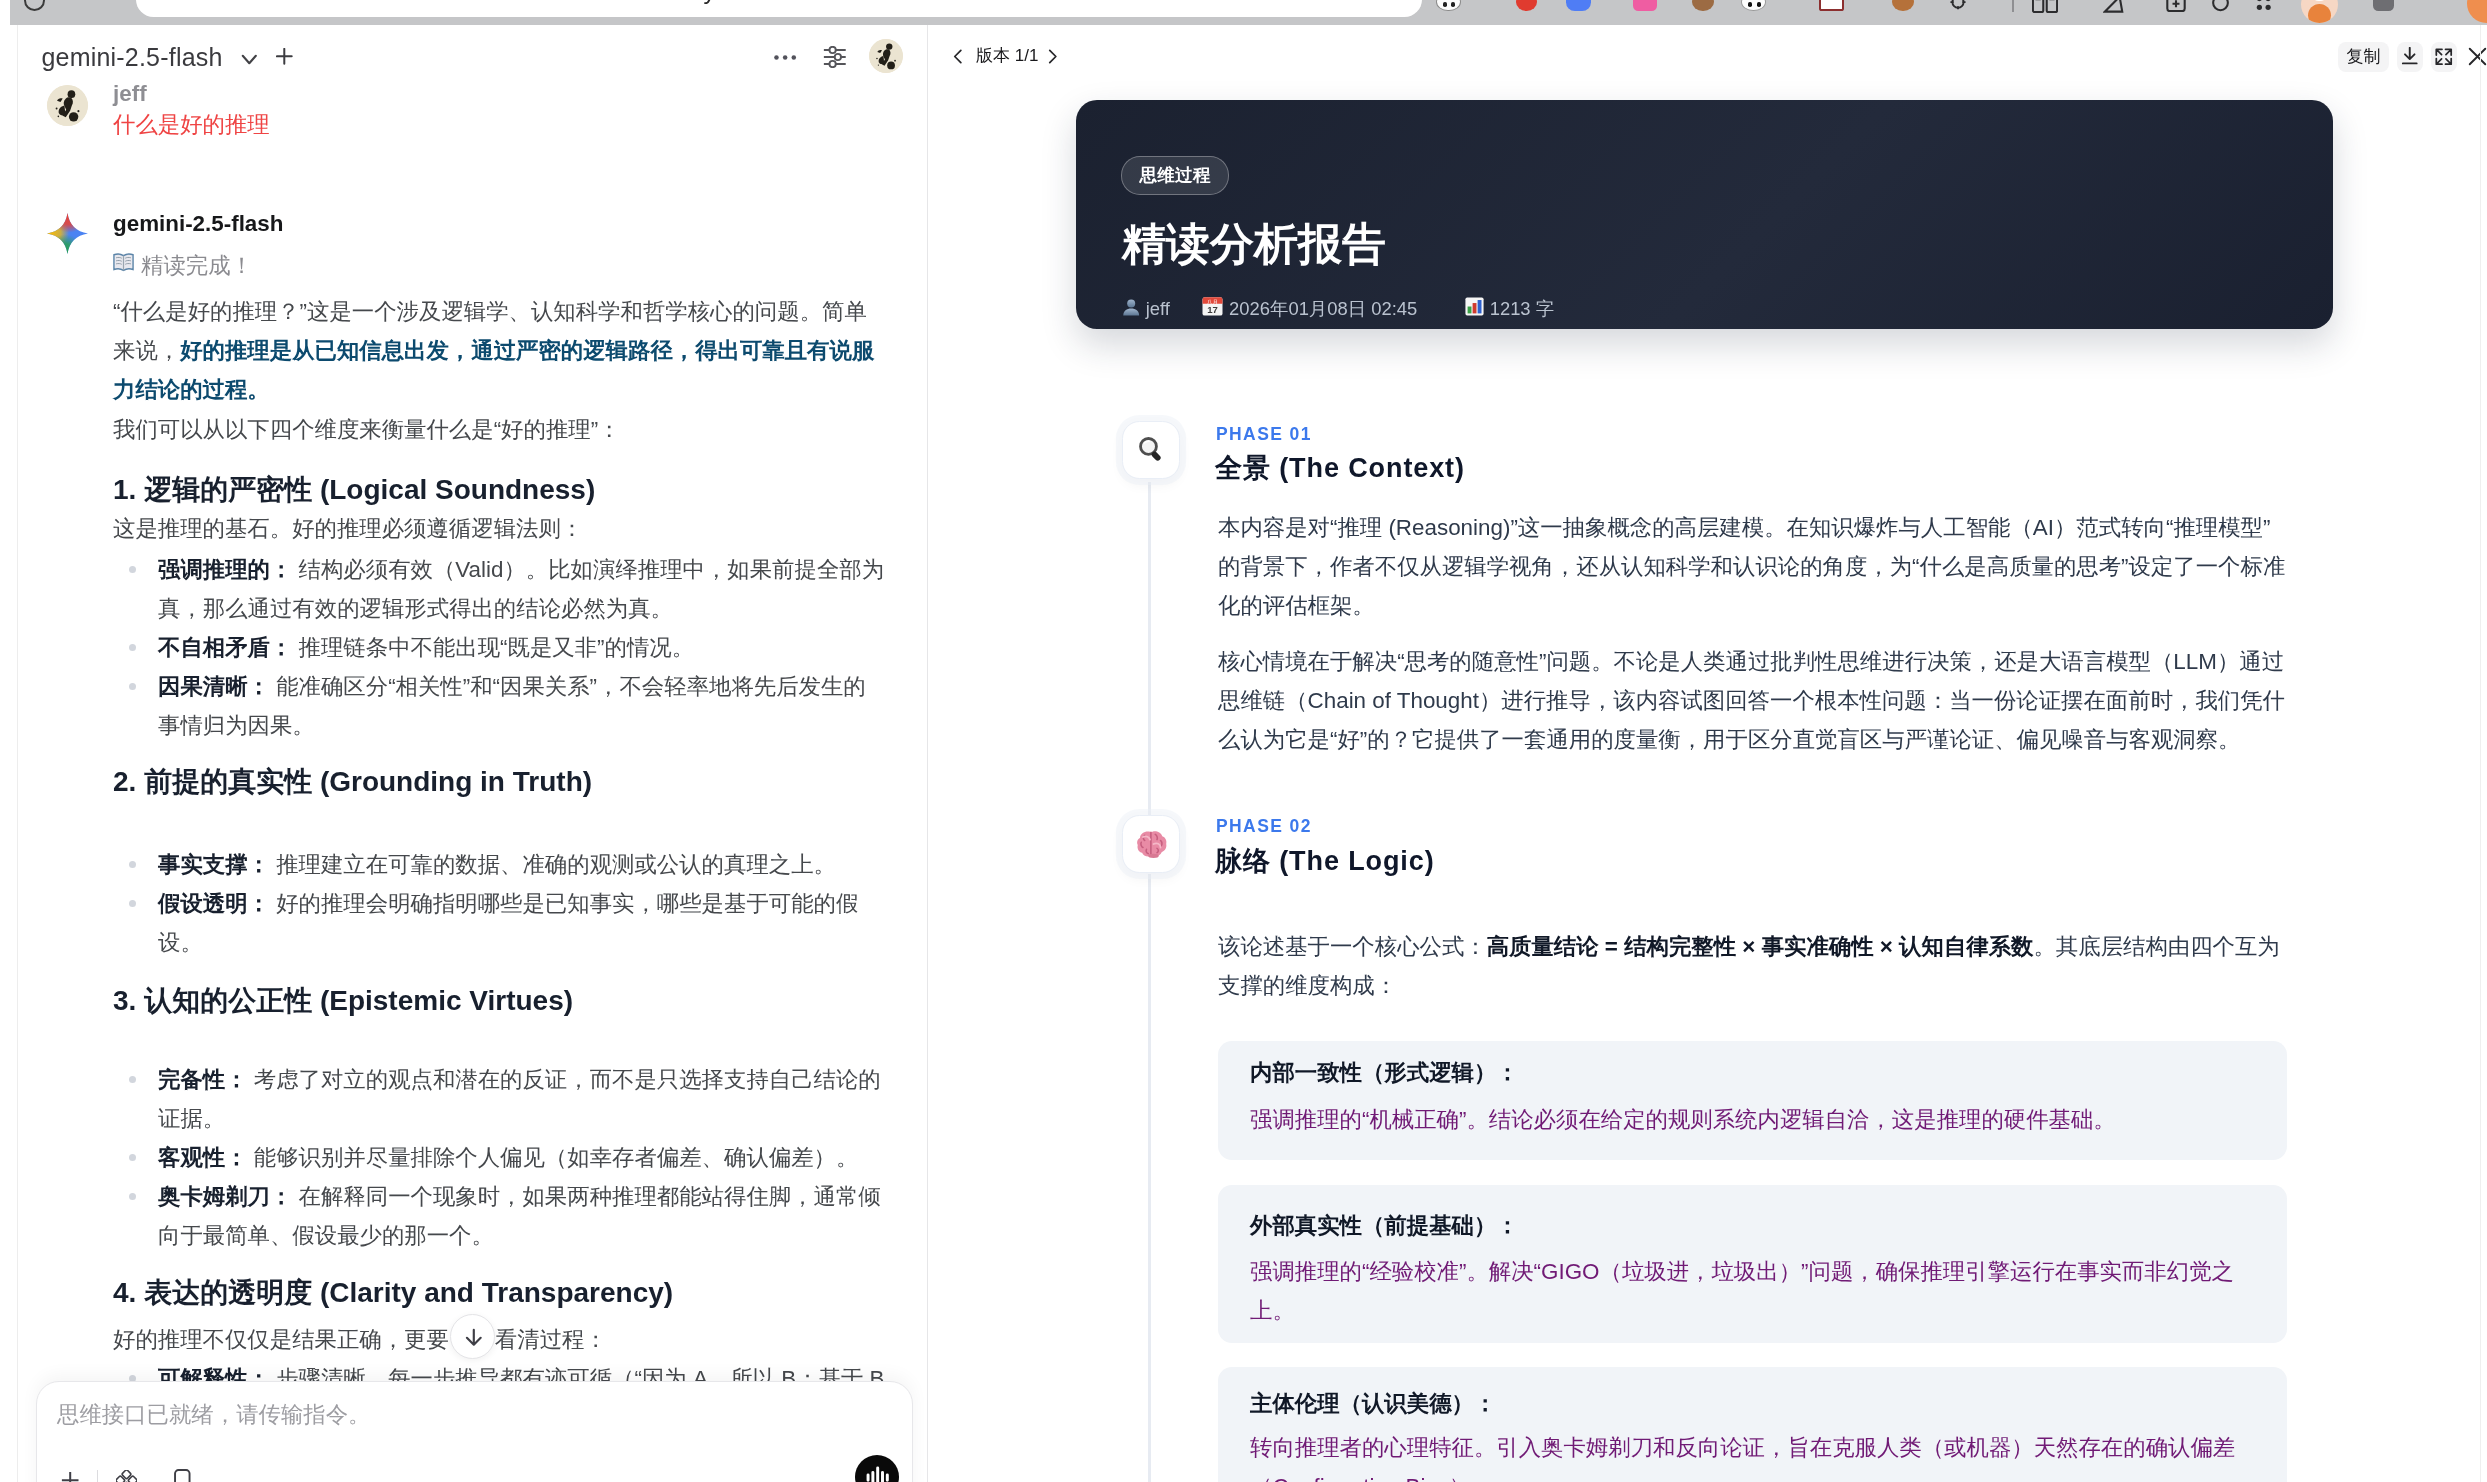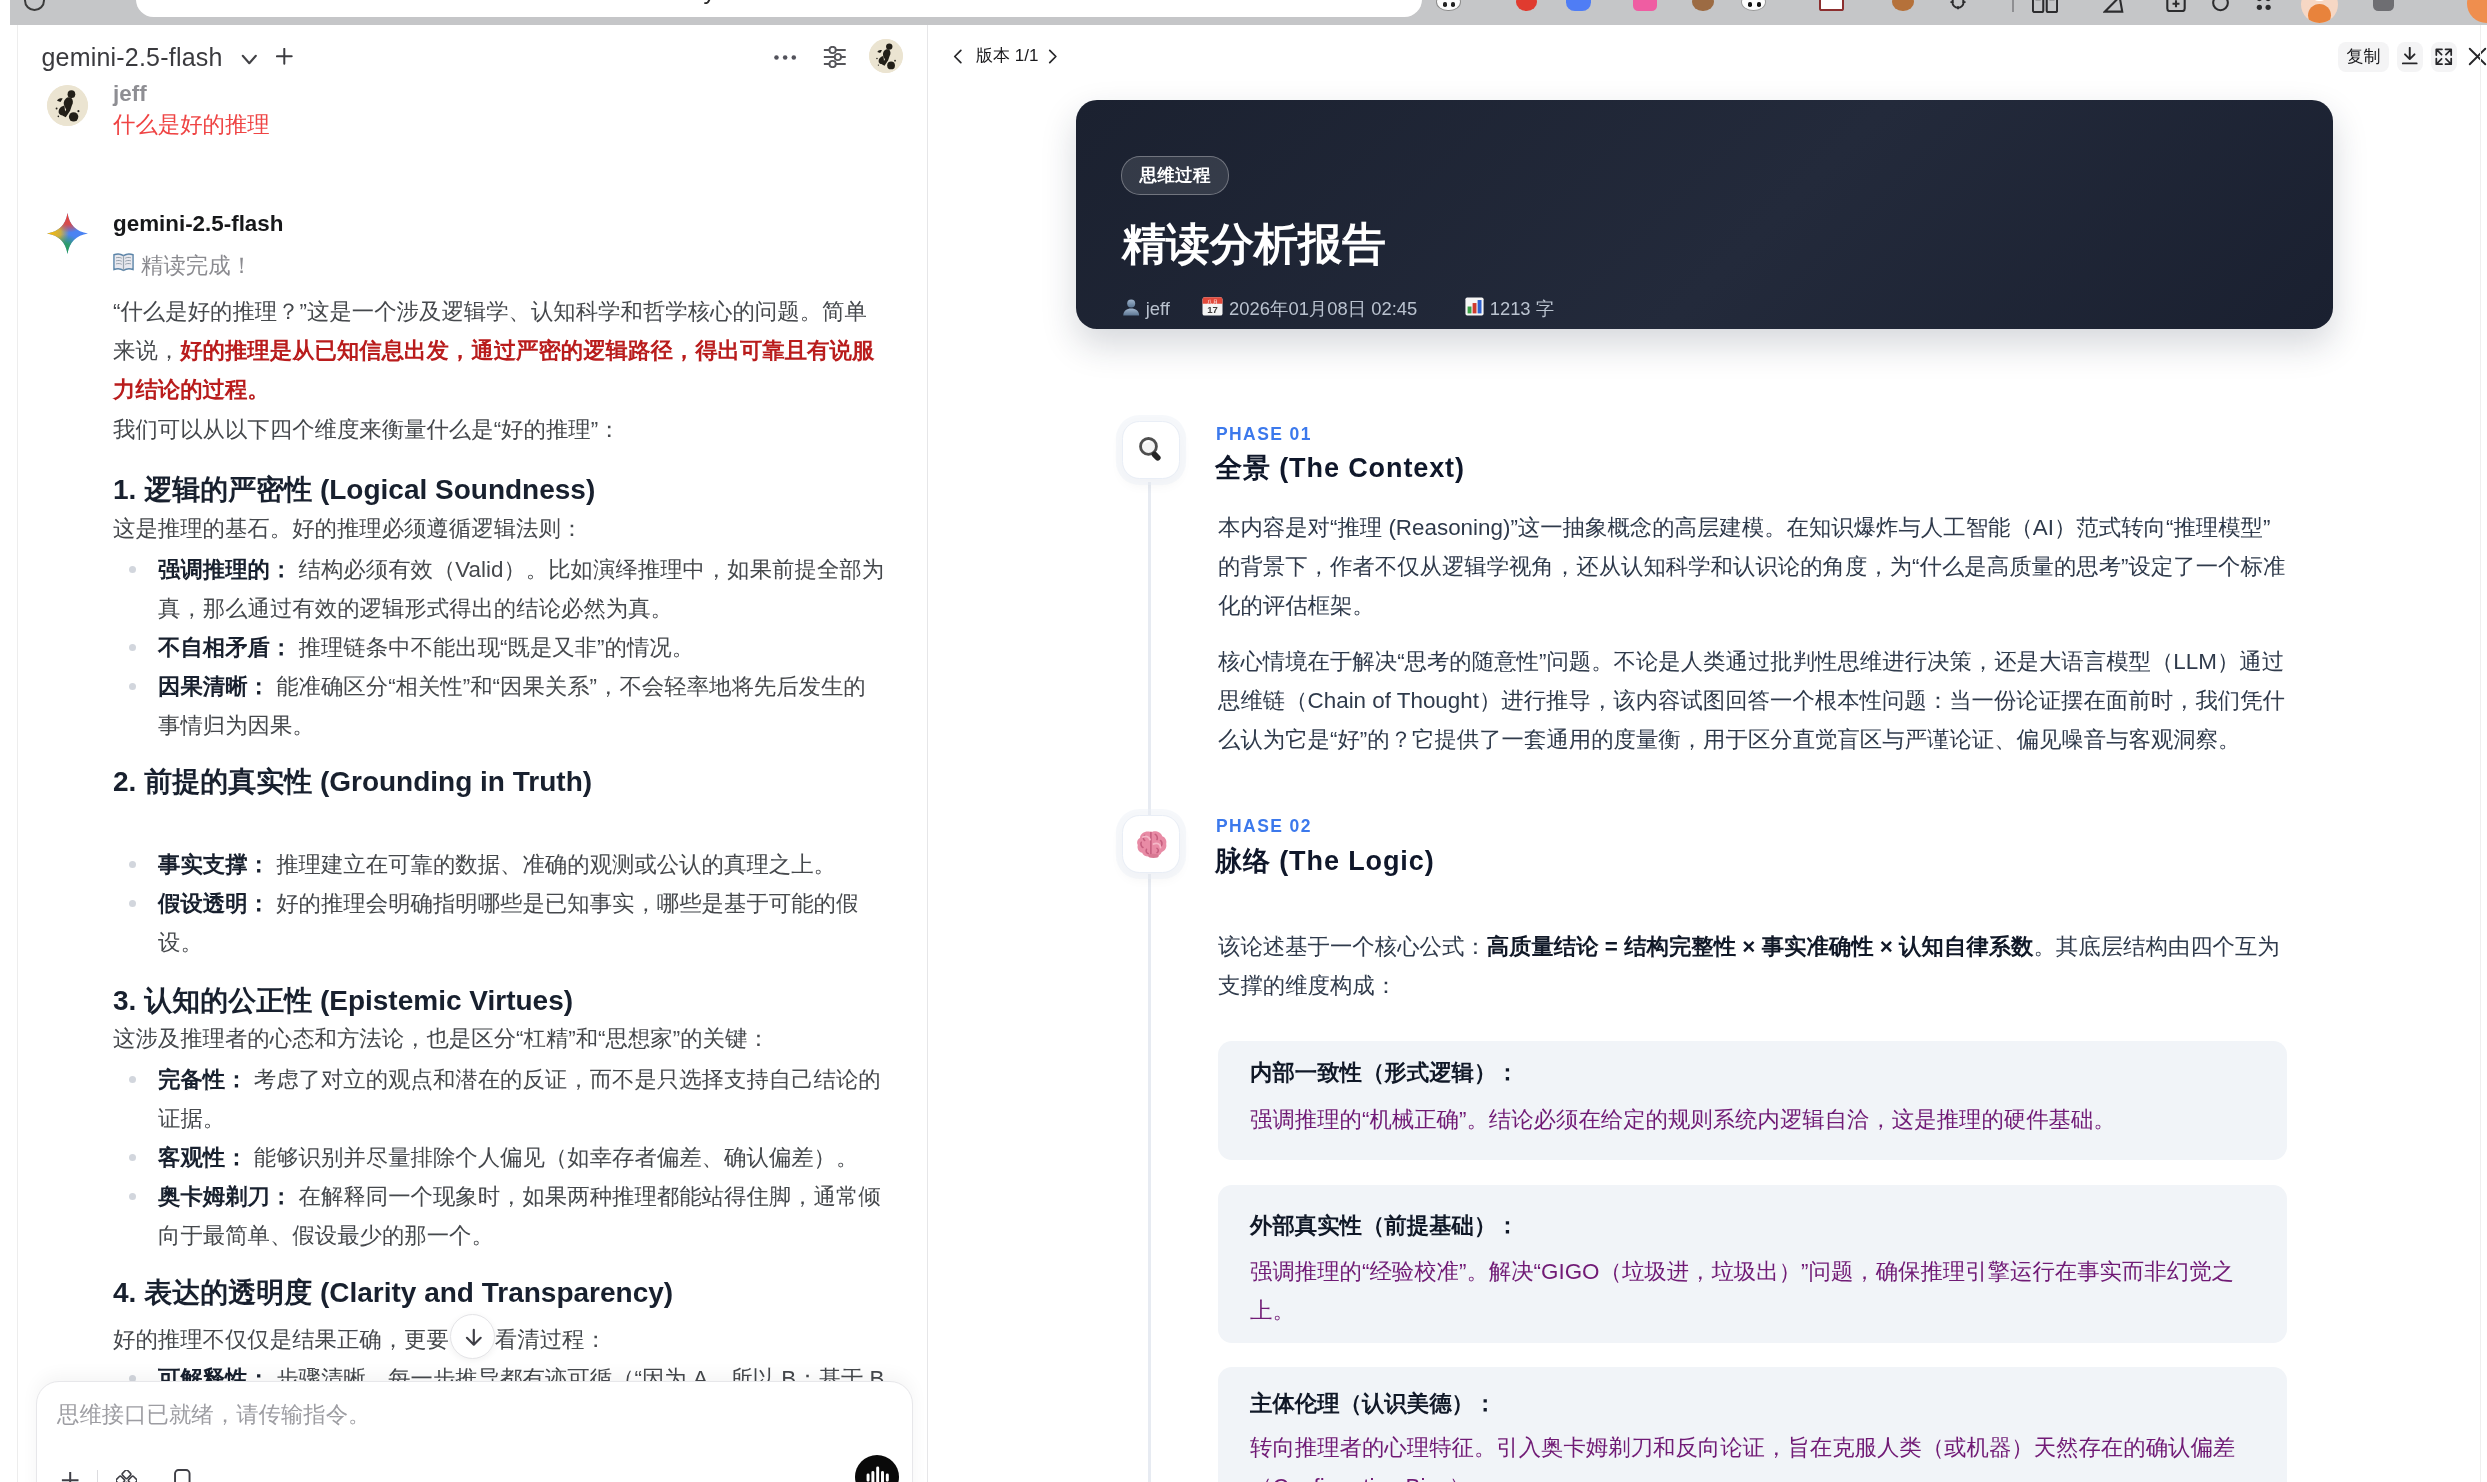--- a/index.html
+++ b/index.html
@@ -19,21 +19,21 @@
 
 .ltitle{position:absolute;left:31.5px;top:43px;font-size:25px;font-weight:500;color:#3a3a3e;letter-spacing:0.2px;}
 
 .avatar{position:absolute;border-radius:50%;background:#ece5d2;overflow:hidden;}
 
 .uname{position:absolute;left:103px;font-size:22.4px;font-weight:600;color:#8e8e93;}
 .msg{position:absolute;left:103px;font-size:22.4px;color:#ef4444;}
 
 
 .p{position:absolute;left:103px;width:788px;font-size:22.4px;line-height:39px;color:#45484c;}
-.p b,.p strong{color:#b91c1c;font-weight:700;}
+.p b,.p strong{color:#0c4a6e;font-weight:700;}
 .h3{position:absolute;left:103px;width:788px;font-size:28px;line-height:39px;font-weight:700;color:#18202e;}
 .ul{position:absolute;left:103px;width:788px;}
 .li{position:relative;padding-left:45px;font-size:22.4px;line-height:39px;color:#45484c;}
 .li b{color:#18202e;font-weight:700;}
 .li:before{content:"";position:absolute;left:15.8px;top:15.8px;width:7px;height:7px;border-radius:50%;background:#d2d6dd;}
 
 
 #scrollbtn{position:absolute;left:440px;top:1314px;width:45px;height:45px;border-radius:50%;background:#fff;border:0.9px solid #e4e4e7;box-shadow:0 1.8px 7px rgba(0,0,0,0.06);}
 #scrollbtn svg{position:absolute;left:10.5px;top:10.5px;}
 
@@ -225,21 +225,20 @@
     <div class="li"><b>因果清晰：</b> 能准确区分“相关性”和“因果关系”，不会轻率地将先后发生的<br>事情归为因果。</div>
   </div>
 
   <div class="h3" style="top:762px;">2. 前提的真实性 (Grounding in Truth)</div>
   <div class="ul" style="top:845px;">
     <div class="li"><b>事实支撑：</b> 推理建立在可靠的数据、准确的观测或公认的真理之上。</div>
     <div class="li"><b>假设透明：</b> 好的推理会明确指明哪些是已知事实，哪些是基于可能的假<br>设。</div>
   </div>
 
   <div class="h3" style="top:981px;">3. 认知的公正性 (Epistemic Virtues)</div>
-  <div class="p" style="top:1019px;">这涉及推理者的心态和方法论，也是区分“杠精”和“思想家”的关键：</div>
   <div class="ul" style="top:1060px;">
     <div class="li"><b>完备性：</b> 考虑了对立的观点和潜在的反证，而不是只选择支持自己结论的<br>证据。</div>
     <div class="li"><b>客观性：</b> 能够识别并尽量排除个人偏见（如幸存者偏差、确认偏差）。</div>
     <div class="li"><b>奥卡姆剃刀：</b> 在解释同一个现象时，如果两种推理都能站得住脚，通常倾<br>向于最简单、假设最少的那一个。</div>
   </div>
 
   <div class="h3" style="top:1273px;">4. 表达的透明度 (Clarity and Transparency)</div>
   <div class="p" style="top:1320px;">好的推理不仅仅是结果正确，更要<span style="display:inline-block;width:46px;"></span>看清过程：</div>
   <div class="ul" style="top:1359px;">
     <div class="li"><b>可解释性：</b> 步骤清晰，每一步推导都有迹可循（“因为 A，所以 B；基于 B</div>

